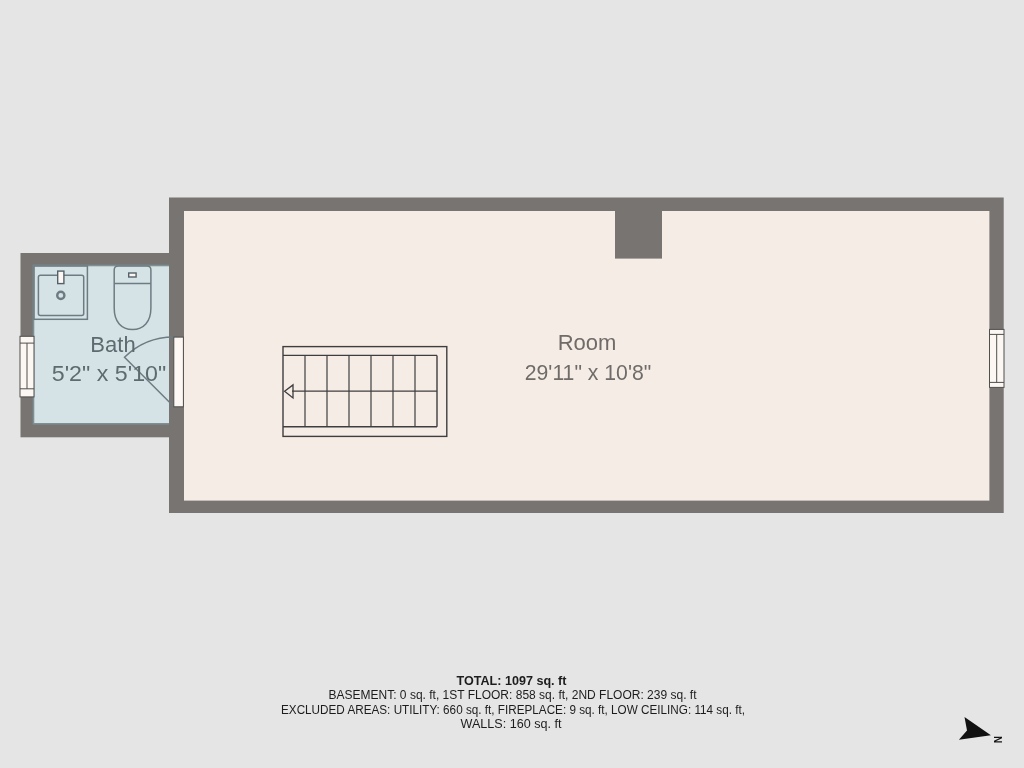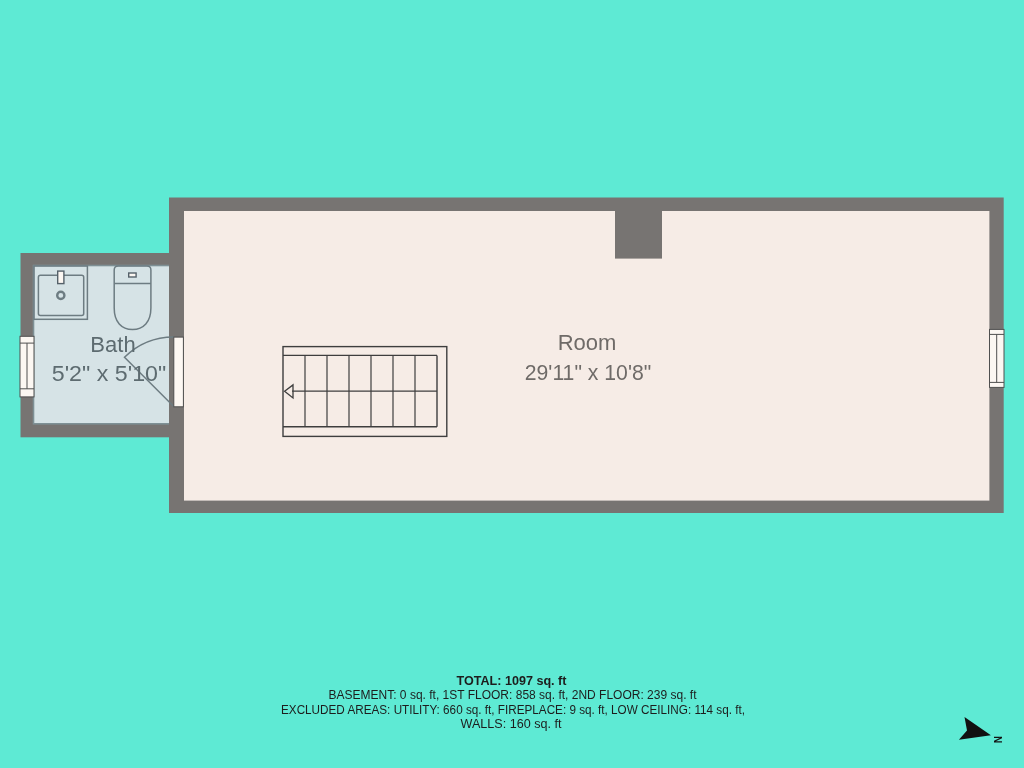--- a/index.html
+++ b/index.html
@@ -1,16 +1,16 @@
 <!DOCTYPE html>
 <html><head>
 <meta charset="utf-8">
 <style>
   html,body{margin:0;padding:0;background:#ffffff;}
-  .page{position:relative;width:1024px;height:768px;background:#5eead4;overflow:hidden;
+  .page{position:relative;width:1024px;height:768px;background:#e5e5e5;overflow:hidden;
         font-family:"Liberation Sans", sans-serif;}
   svg{position:absolute;left:0;top:0;}
 </style>
 </head>
 <body>
 <div class="page">
 <svg width="1024" height="768" viewBox="0 0 1024 768">
 
   <g>
     <rect x="20.5" y="253" width="152" height="184.3" fill="#777472"></rect>

